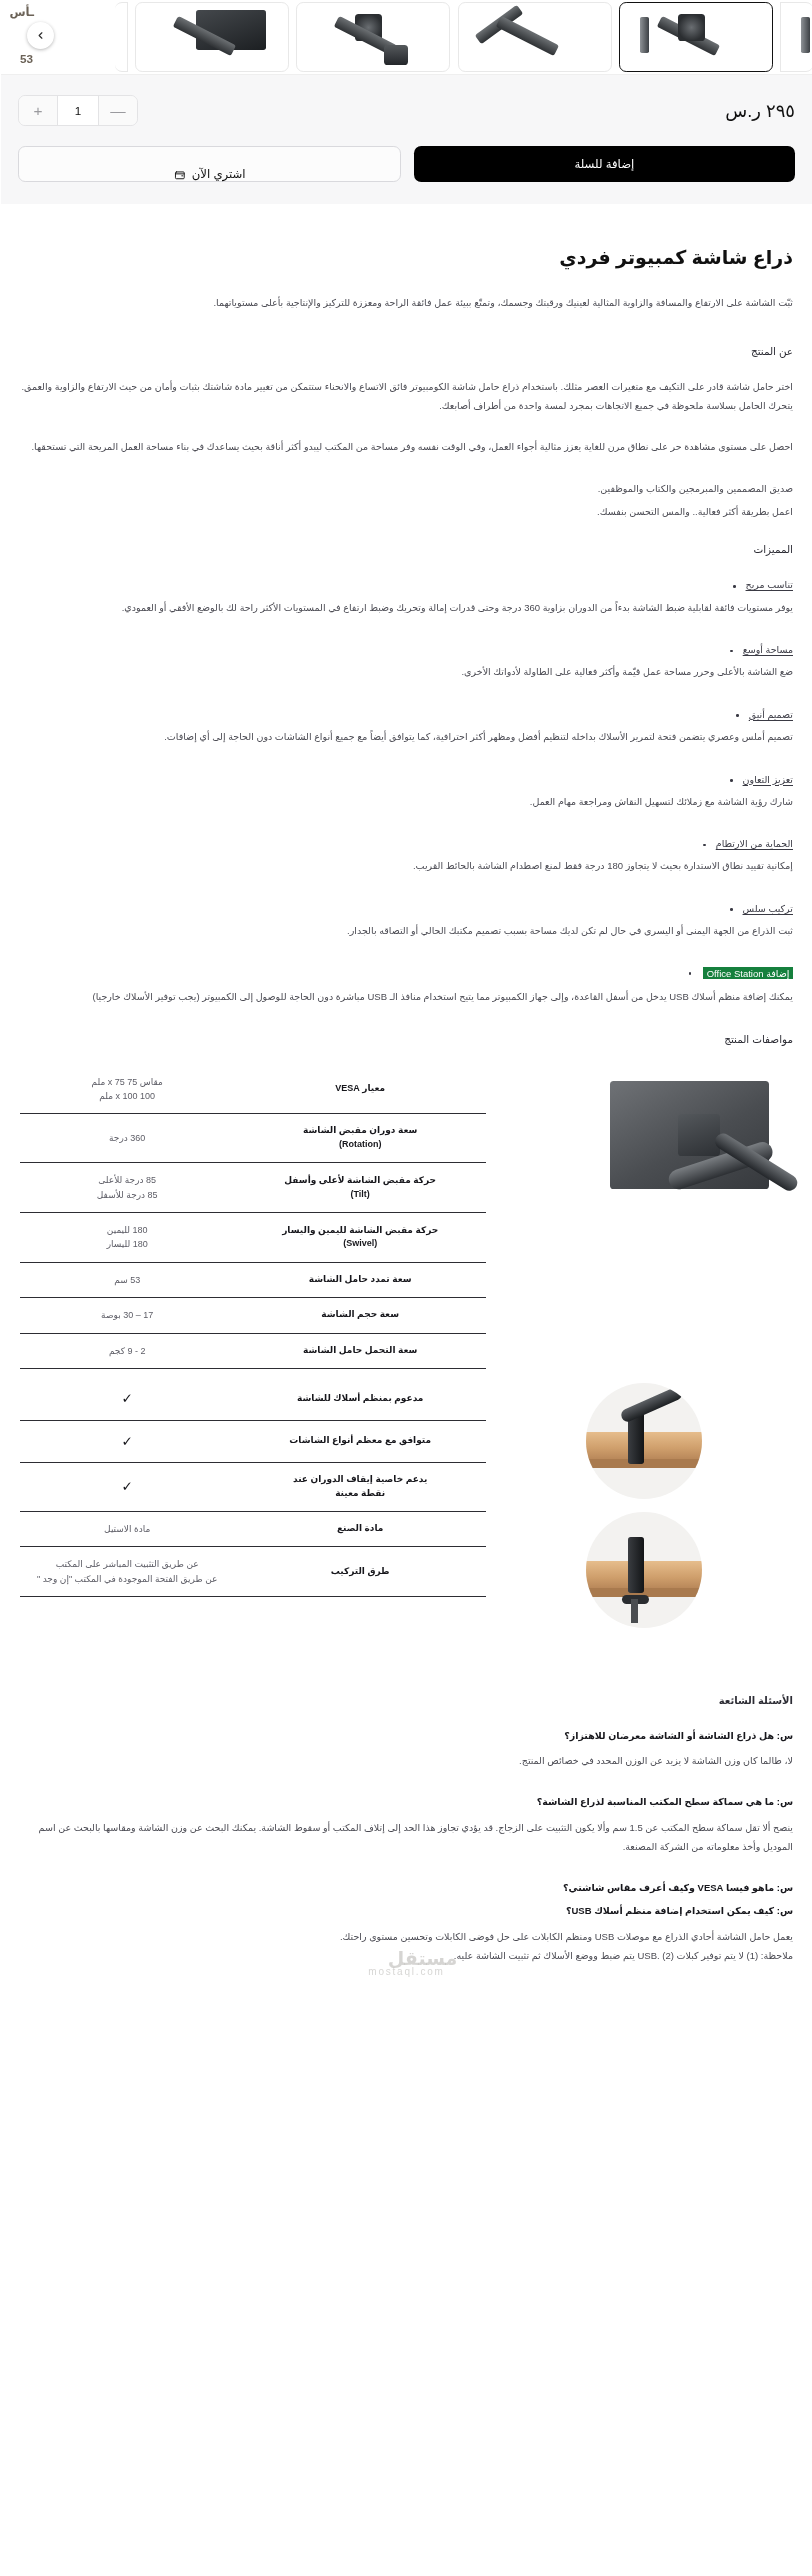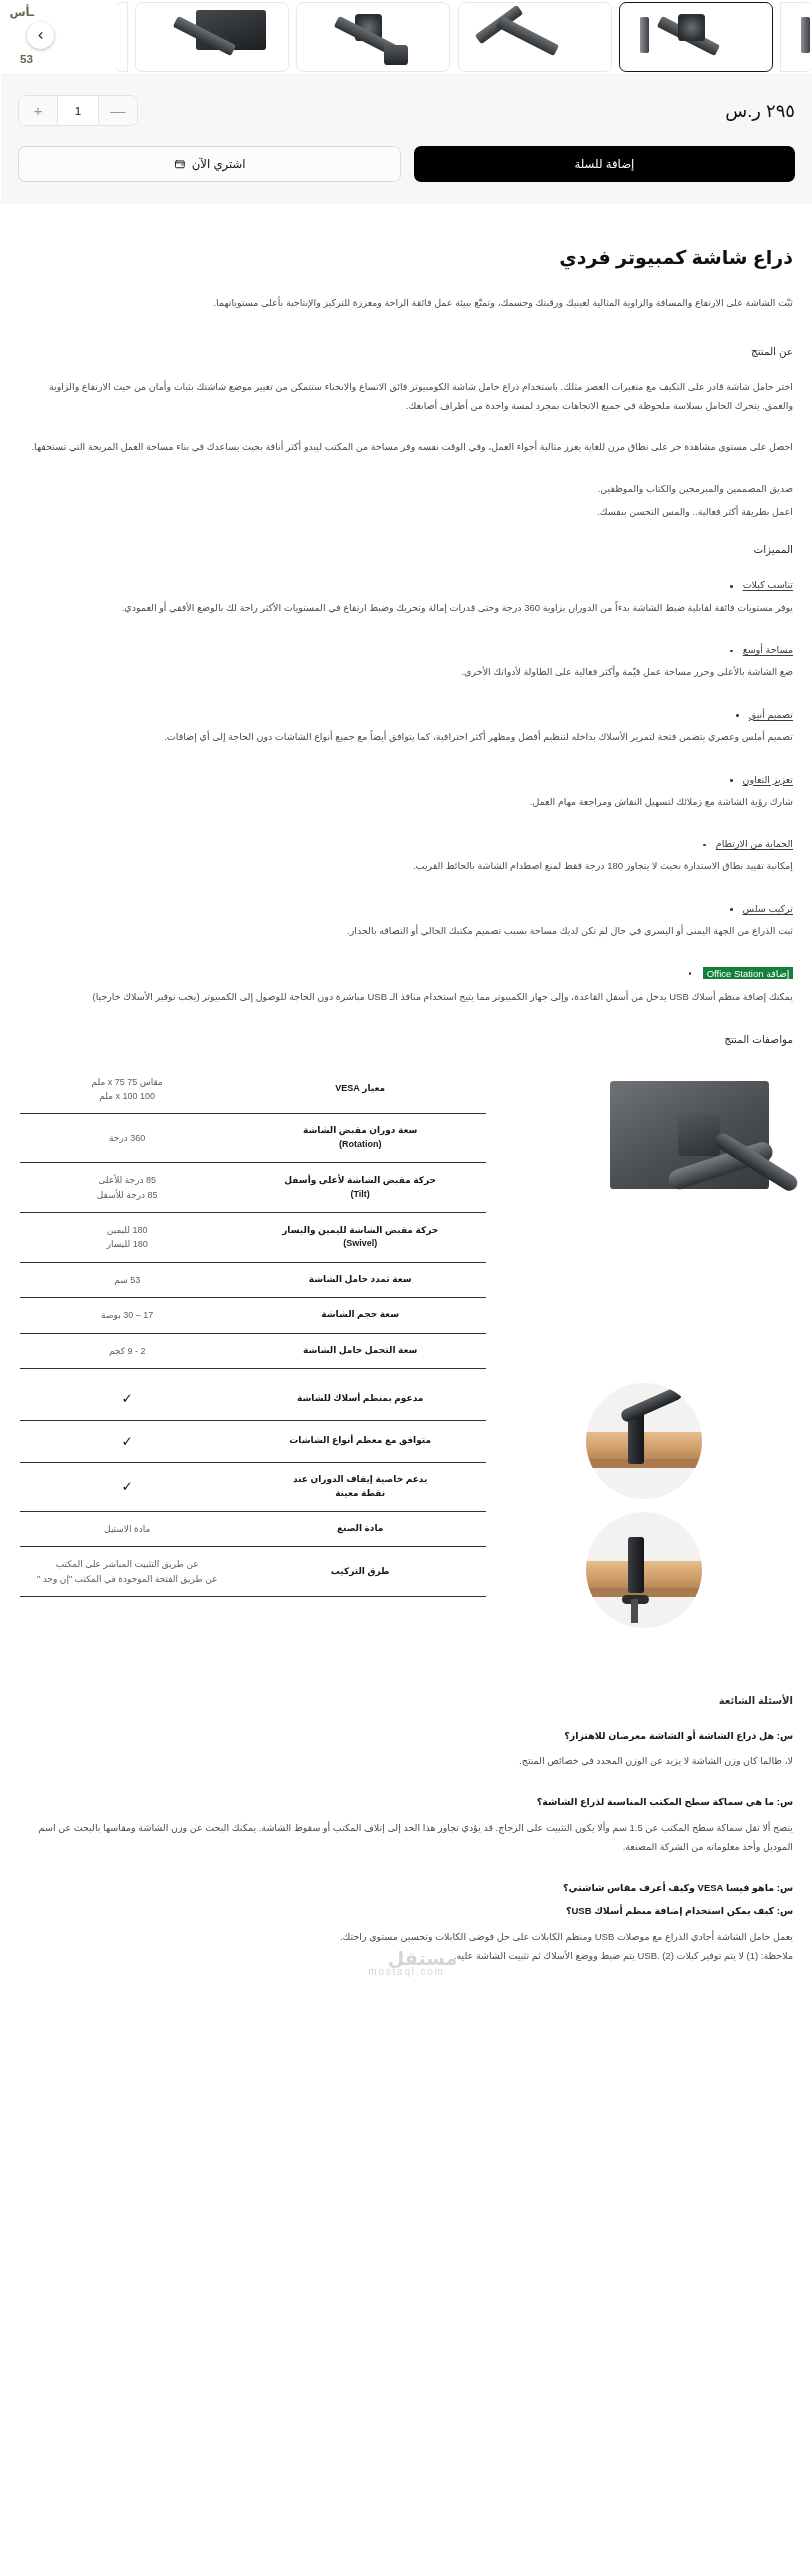--- a/index.html
+++ b/index.html
@@ -119,21 +119,21 @@
     border-radius: 7.2px;
     display: flex;
     align-items: center;
     justify-content: center;
     gap: 6.3px;
     font-size: 11.7px;
     cursor: pointer;
     font-family: inherit;
   }
   .btn-cart { background: #000000; color: #ffffff; border: none; }
-  .btn-buy { background: #fcfcfc; color: #111111; border: 0.9px solid #d9d9dd; }
+  .btn-buy { background: #fcfcfc; color: #111111; border: 0.9px solid #d9d9dd; align-items: flex-end; }
   .btn-buy svg { width: 11.7px; height: 11.7px; }
 
   
   .content {
     padding: 42px 20px 27px 20px;
     text-align: right;
   }
   h1.product-title {
     font-size: 19px;
     font-weight: 700;
@@ -410,29 +410,29 @@
     </button>
   </div>
 </div>
 
 <div class="content">
 
   <h1 class="product-title">ذراع شاشة كمبيوتر فردي</h1>
   <p class="lead">ثبّت الشاشة على الارتفاع والمسافة والزاوية المثالية لعينيك ورقبتك وجسمك، وتمتّع ببيئة عمل فائقة الراحة ومعززة للتركيز والإنتاجية بأعلى مستوياتهما.</p>
 
   <h2 class="section-title">عن المنتج</h2>
-  <p class="body-text">اختر حامل شاشة قادر على التكيف مع متغيرات العصر مثلك. باستخدام ذراع حامل شاشة الكومبيوتر فائق الاتساع والانحناء ستتمكن من تغيير موضع شاشتك بثبات وأمان من حيث الارتفاع والزاوية والعمق. يتحرك الحامل بسلاسة ملحوظة في جميع الاتجاهات بمجرد لمسة واحدة من أطراف أصابعك.</p>
+  <p class="body-text">اختر حامل شاشة قادر على التكيف مع متغيرات العصر مثلك. باستخدام ذراع حامل شاشة الكومبيوتر فائق الاتساع والانحناء ستتمكن من تغيير مادة شاشتك بثبات وأمان من حيث الارتفاع والزاوية والعمق. يتحرك الحامل بسلاسة ملحوظة في جميع الاتجاهات بمجرد لمسة واحدة من أطراف أصابعك.</p>
   <p class="body-text">احصل على مستوى مشاهدة حر على نطاق مرن للغاية يعزز مثالية أجواء العمل، وفي الوقت نفسه وفر مساحة من المكتب ليبدو أكثر أناقة بحيث يساعدك في بناء مساحة العمل المريحة التي تستحقها.</p>
   <p class="body-text tight">صديق المصممين والمبرمجين والكتاب والموظفين.</p>
   <p class="body-text">اعمل بطريقة أكثر فعالية.. والمس التحسن بنفسك.</p>
 
   <h2 class="section-title">المميزات</h2>
   <ul class="features">
     <li>
-      <span class="feat-head">تناسب كبلات</span>
+      <span class="feat-head">تناسب مريح</span>
       <div class="feat-body">يوفر مستويات فائقة لقابلية ضبط الشاشة بدءاً من الدوران بزاوية 360 درجة وحتى قدرات إمالة وتحريك وضبط ارتفاع في المستويات الأكثر راحة لك بالوضع الأفقي أو العمودي.</div>
     </li>
     <li>
       <span class="feat-head">مساحة أوسع</span>
       <div class="feat-body">ضع الشاشة بالأعلى وحرر مساحة عمل قيّمة وأكثر فعالية على الطاولة لأدواتك الأخرى.</div>
     </li>
     <li>
       <span class="feat-head">تصميم أنيق</span>
       <div class="feat-body">تصميم أملس وعصري يتضمن فتحة لتمرير الأسلاك بداخله لتنظيم أفضل ومظهر أكثر احترافية، كما يتوافق أيضاً مع جميع أنواع الشاشات دون الحاجة إلى أي إضافات.</div>
     </li>

